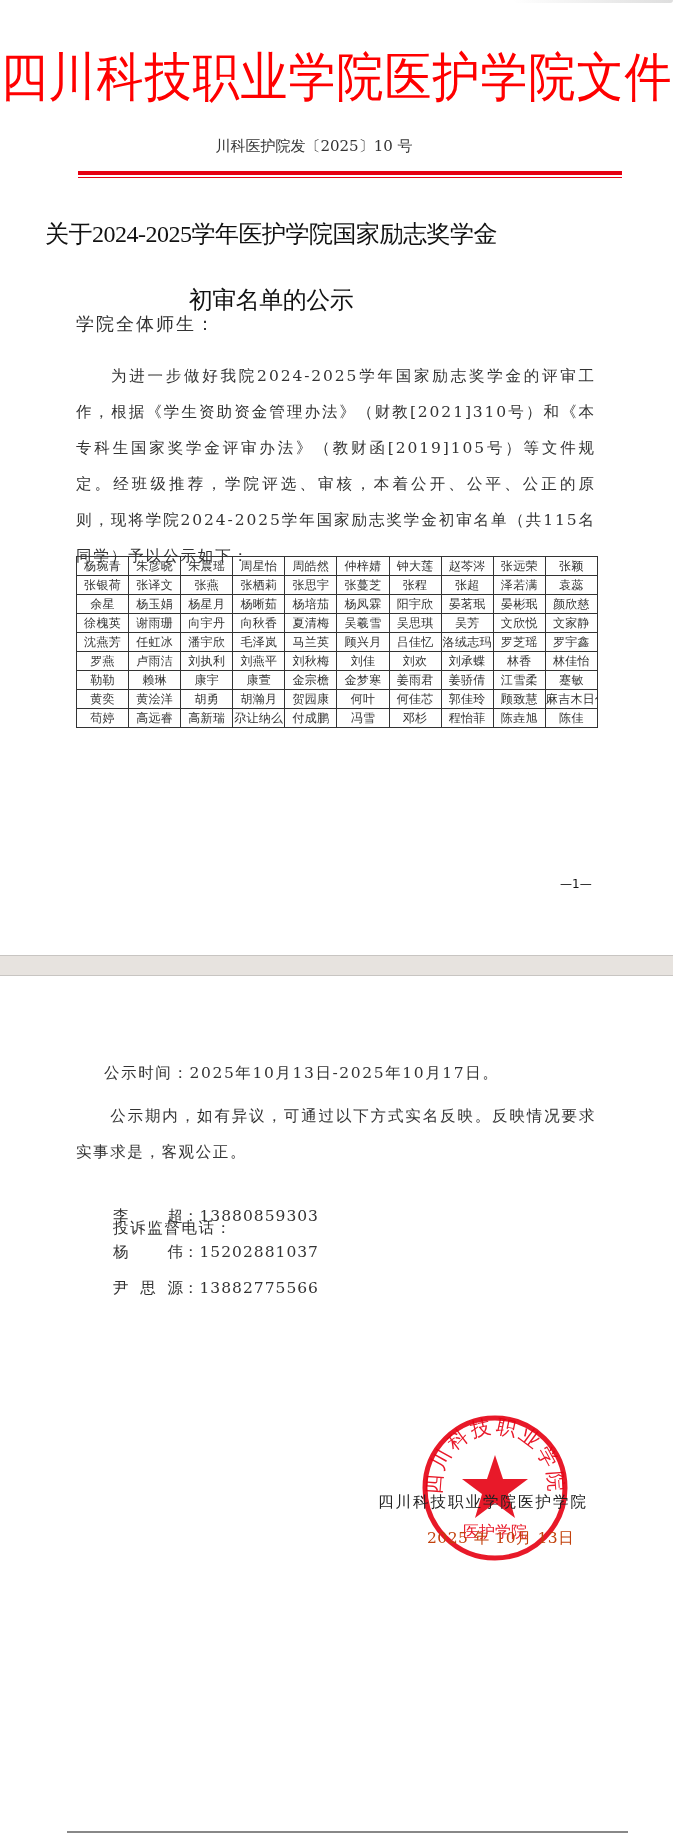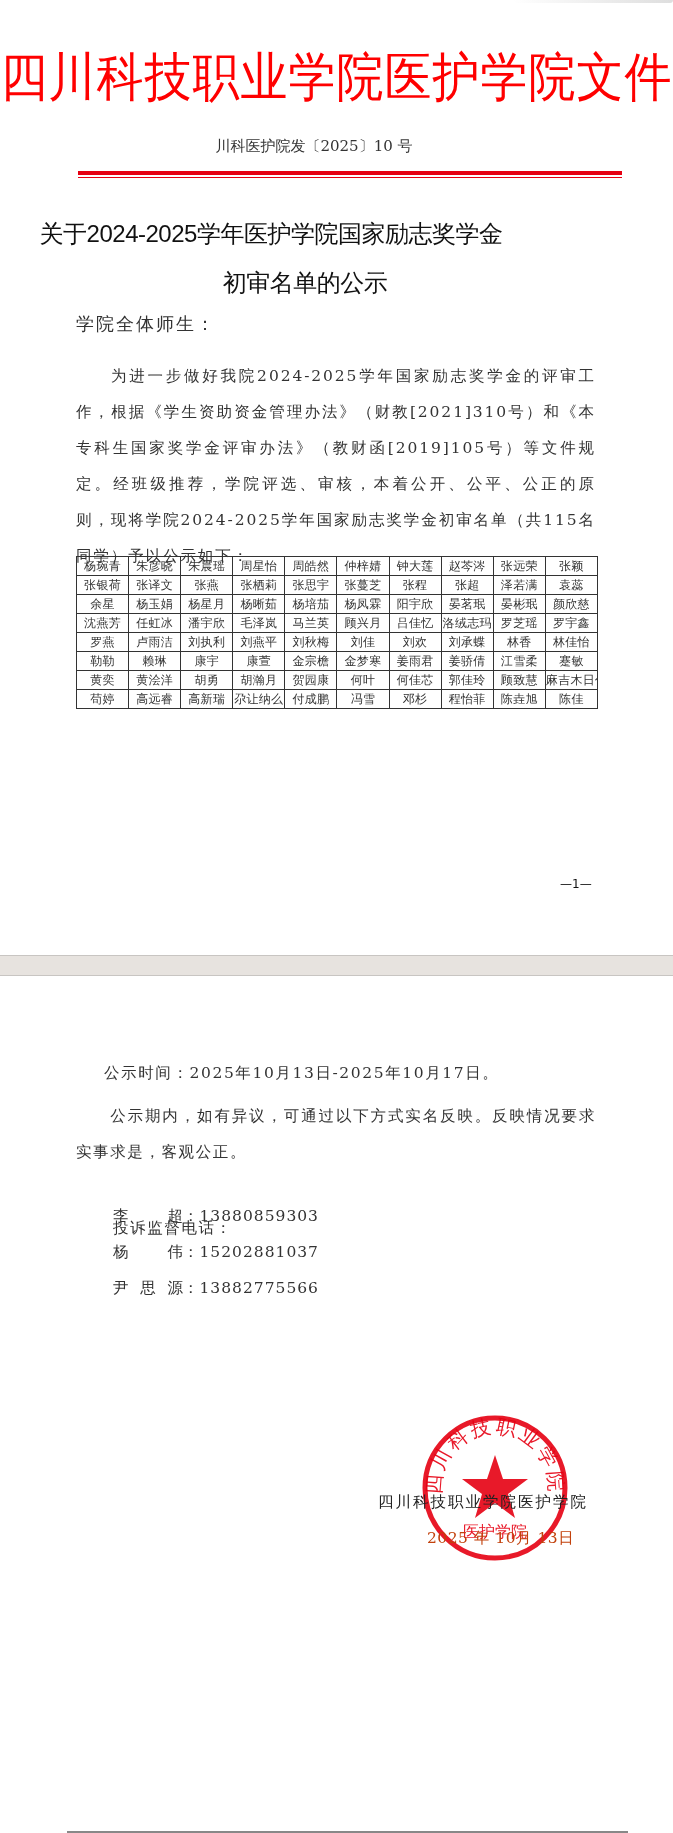--- a/index.html
+++ b/index.html
@@ -31,25 +31,25 @@
     font-size: 15px; color: #333;
   }
   .redline-thick {
     position: absolute; top: 171px; left: 78px; width: 544px; height: 4px; background: #e60012;
   }
   .redline-thin {
     position: absolute; top: 177px; left: 78px; width: 544px; height: 1px; background: #e60012;
   }
   .title1, .title2 {
     position: absolute; left: 0; width: 542px; text-align: center;
-    font-family: Liberation Sans, sans-serif;
+    font-family: Liberation Serif, serif;
     font-size: 24px; color: #111; letter-spacing: -0.5px;
   }
   .title1 { top: 218px; }
-  .title2 { top: 267px; margin-left: 34px; }
+  .title2 { top: 284px; }
   .salutation {
     position: absolute; top: 312px; left: 76px; font-size: 18px; color: #333; letter-spacing: 2px;
   }
   .para {
     position: absolute; left: 76px; width: 520px; font-size: 15.5px; color: #333;
     line-height: 36px; letter-spacing: 1.9px; text-align: justify;
   }
   .para1 { top: 358px; }
   .para1 .indent { display: inline-block; width: 34px; }
   table.names {
@@ -140,20 +140,32 @@
         <td>杨星月</td>
         <td>杨晰茹</td>
         <td>杨培茄</td>
         <td>杨凤霖</td>
         <td>阳宇欣</td>
         <td>晏茗珉</td>
         <td>晏彬珉</td>
         <td>颜欣慈</td>
       </tr>
       <tr>
+        <td>徐槐英</td>
+        <td>谢雨珊</td>
+        <td>向宇丹</td>
+        <td>向秋香</td>
+        <td>夏清梅</td>
+        <td>吴羲雪</td>
+        <td>吴思琪</td>
+        <td>吴芳</td>
+        <td>文欣悦</td>
+        <td>文家静</td>
+      </tr>
+      <tr>
         <td>沈燕芳</td>
         <td>任虹冰</td>
         <td>潘宇欣</td>
         <td>毛泽岚</td>
         <td>马兰英</td>
         <td>顾兴月</td>
         <td>吕佳忆</td>
         <td>洛绒志玛</td>
         <td>罗芝瑶</td>
         <td>罗宇鑫</td>

